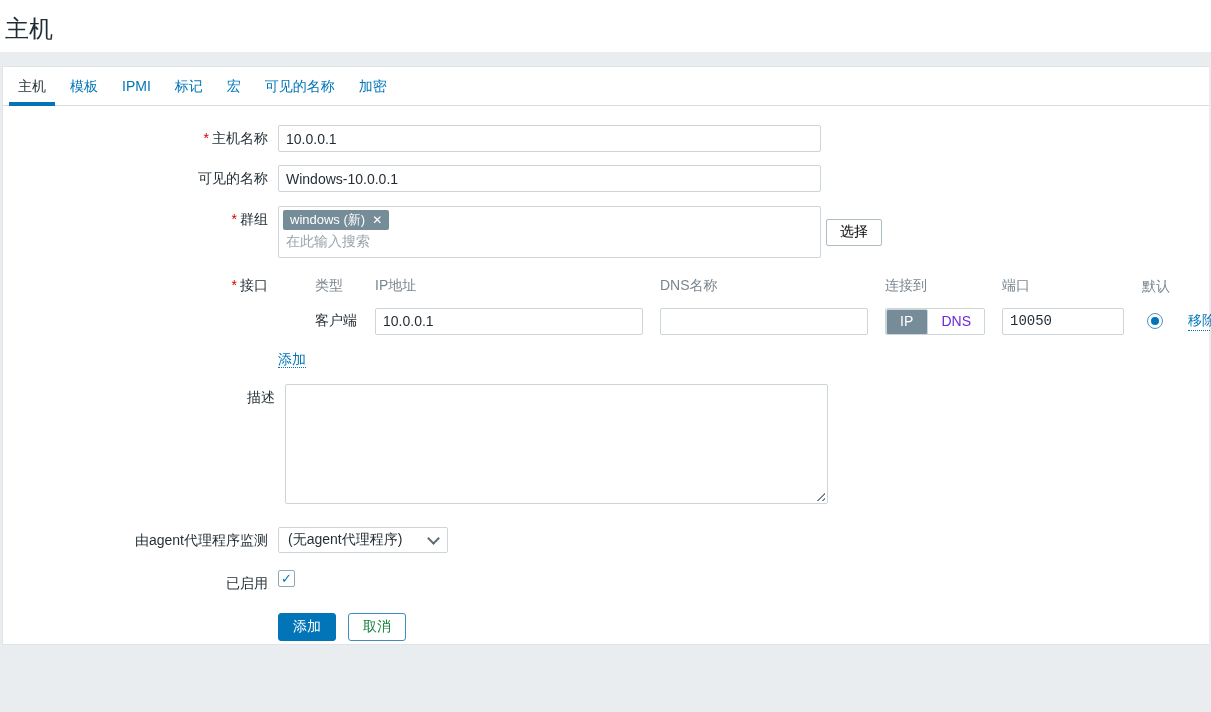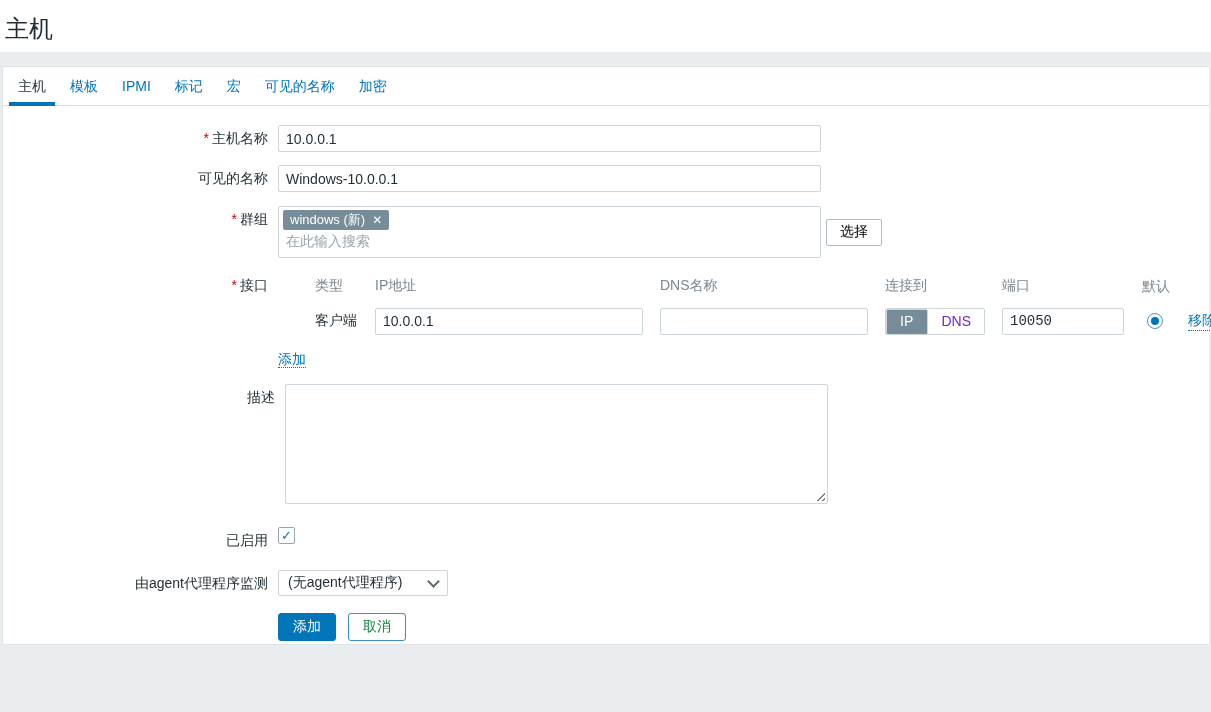--- a/index.html
+++ b/index.html
@@ -174,36 +174,36 @@
       <div class="row mb23">
         <div class="row-label">描述</div>
         <div class="field">
           <div class="ta-wrap">
             <textarea class="ta" style=""></textarea>
             <span class="resize-handle"></span>
           </div>
         </div>
       </div>
 
+      <div class="row mb17">
+        <div class="row-label">由agent代理程序监测</div>
+        <div class="field">
+          <div class="sel">
+            <span>(无agent代理程序)</span>
+            <span class="chevron"></span>
+          </div>
+        </div>
+      </div>
+
       <div class="row mb20">
         <div class="row-label">已启用</div>
         <div class="field">
           <span class="cb">
             <span>✓</span>
           </span>
-        </div>
-      </div>
-
-      <div class="row mb17">
-        <div class="row-label">由agent代理程序监测</div>
-        <div class="field">
-          <div class="sel">
-            <span>(无agent代理程序)</span>
-            <span class="chevron"></span>
-          </div>
         </div>
       </div>
 
       <div class="row">
         <div class="row-label"></div>
         <div class="field btn-row">
           <button class="btn-primary">添加</button>
           <button class="btn-alt">取消</button>
         </div>
       </div>

